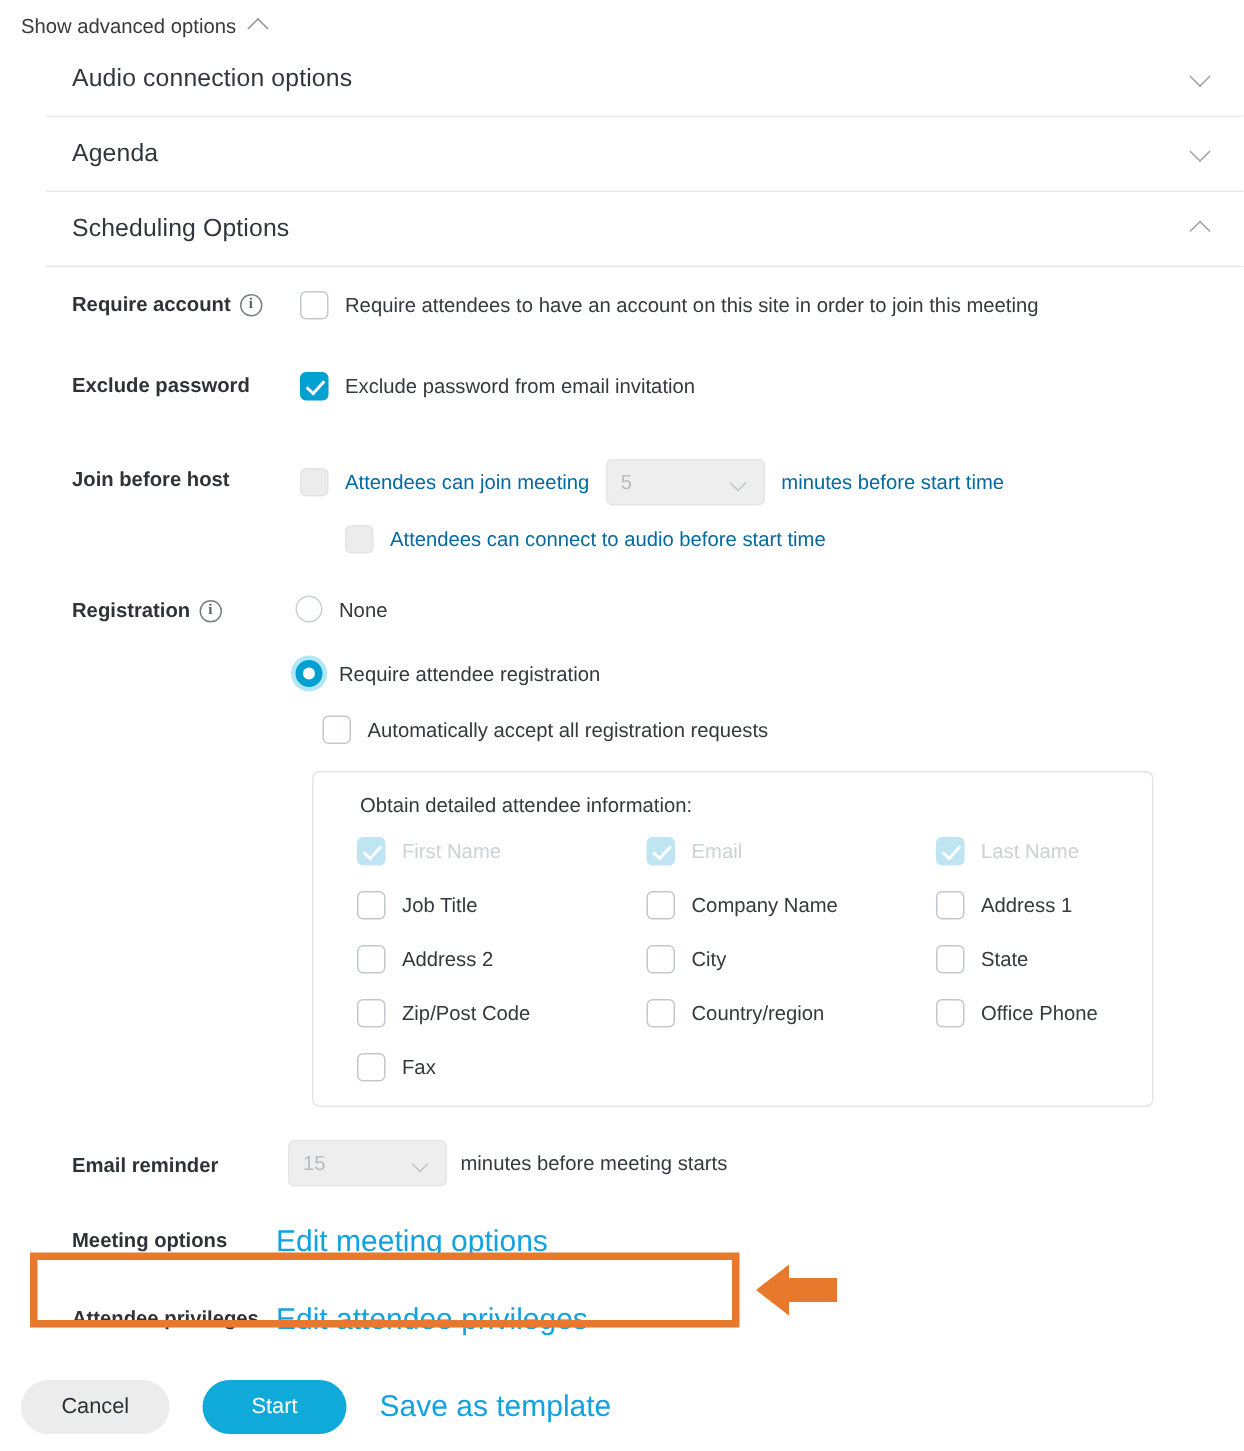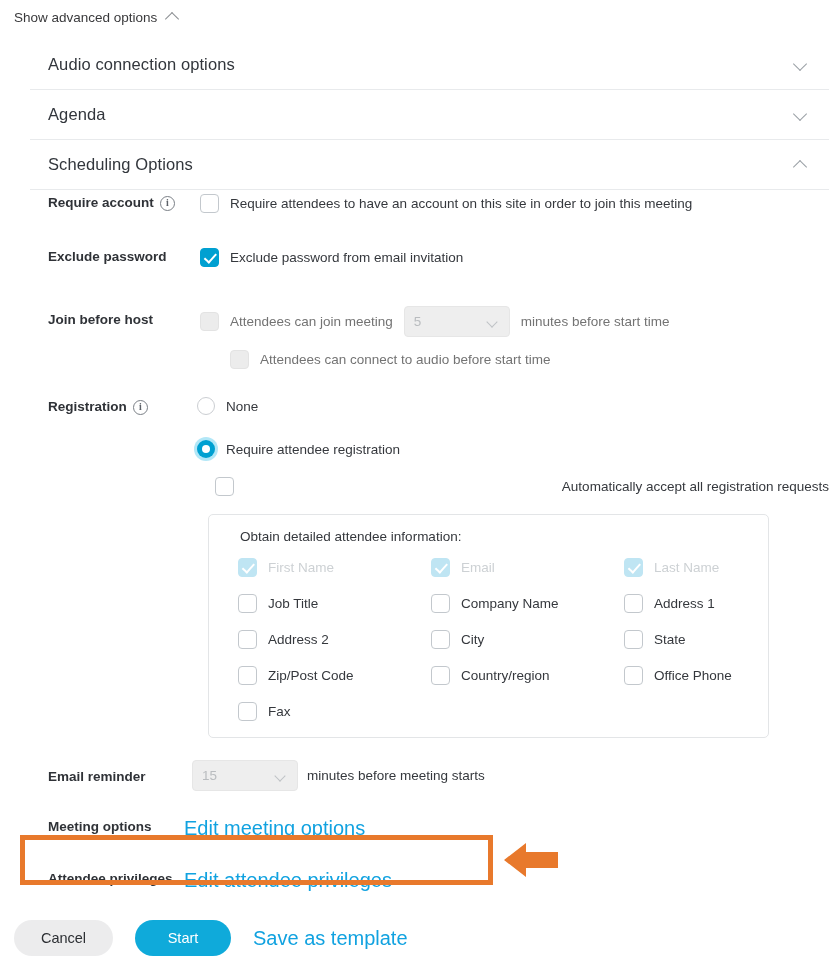--- a/index.html
+++ b/index.html
@@ -51,21 +51,21 @@
     border-left: none;
     border-top: none;
     border-right: 1.4px solid #8c8f93;
     border-bottom: 1.4px solid #8c8f93;
   }
 
   
   .accordion {
     position: absolute;
     left: 0;
-    top: 40px;
+    top: 28px;
     width: 829px;
   }
   .acc-row {
     position: relative;
     height: 49px;
     display: flex;
     align-items: center;
     padding-left: 48px;
     padding-right: 22px;
     cursor: pointer;
@@ -186,21 +186,21 @@
     content: "";
     position: absolute;
     left: 5.5px;
     top: 2.4px;
     width: 5px;
     height: 9.5px;
     border-right: 2px solid #fff;
     border-bottom: 2px solid #fff;
     transform: rotate(42deg);
   }
-  .muted { color: #737373; }
+  .muted { color: #0369a1; }
   .muted-lt { color: #cdd1d4; }
 
   
   .rbrow {
     display: flex;
     align-items: center;
     gap: 11px;
     font-size: 13.5px;
     color: #35383d;
   }
@@ -426,21 +426,21 @@
       <div class="rbrow" style="margin-top:10px; margin-left:-3px;">
         <span class="rb"></span>
         <span>None</span>
       </div>
 
       <div class="rbrow" style="margin-top:25px; margin-left:-3px;">
         <span class="rb sel"></span>
         <span>Require attendee registration</span>
       </div>
 
-      <div class="cbrow" style="margin-top:19px; margin-left:15px;justify-content:space-between;">
+      <div class="cbrow" style="margin-top:19px; margin-left:15px;">
         <span class="cb"></span>
         <span>Automatically accept all registration requests</span>
       </div>
 
       <div class="infobox" style="margin-top:18px; margin-left:8px;padding-left:29px;">
         <div class="infobox-title">Obtain detailed attendee information:</div>
         <div class="grid">
 
           <div class="cbrow">
             <span class="cb dis-checked"></span>

